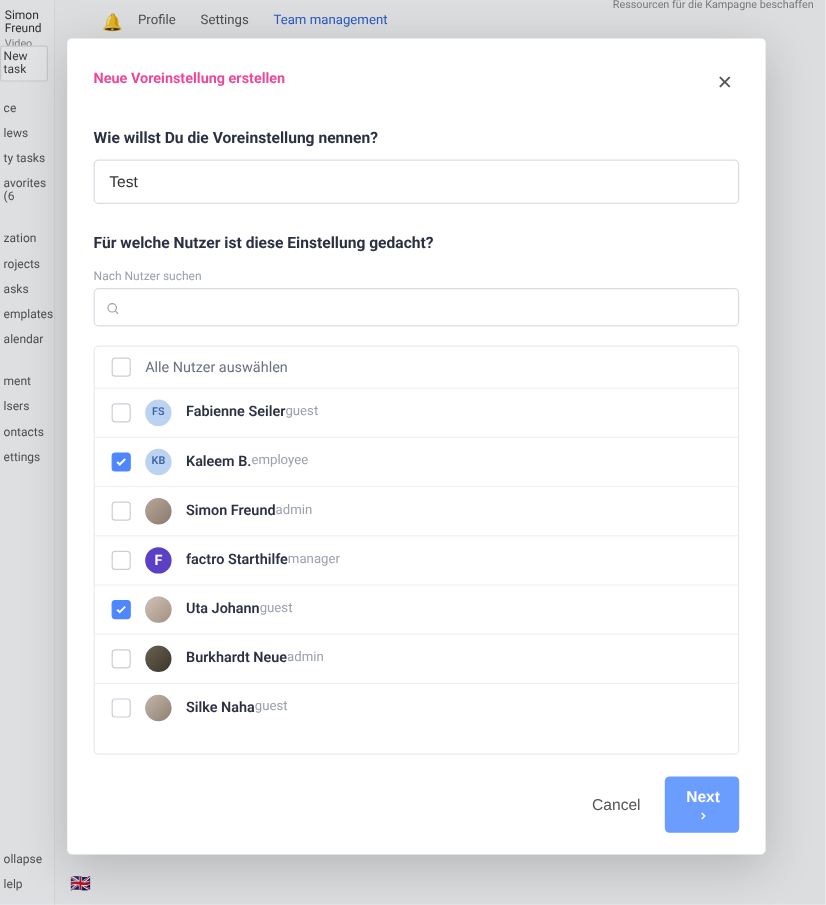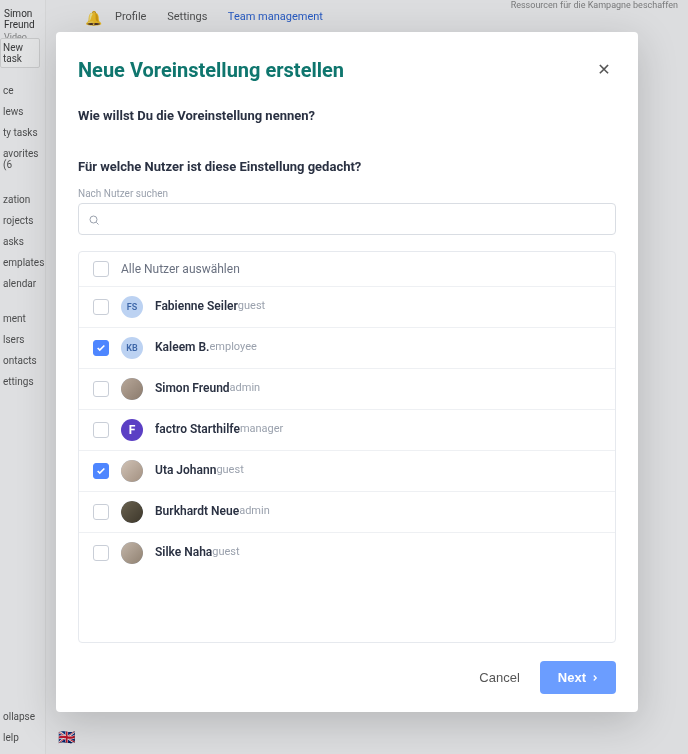--- a/index.html
+++ b/index.html
@@ -17,21 +17,21 @@
   .bg-top-right { position:absolute; right: 10px; top: 0; font-size: 9px; color: #888; }
 
   .bg-sidebar-list { position:absolute; left:0; top:80px; width:42px; font-size:10px; color:#555; }
   .bg-sidebar-list div { padding: 5px 3px; }
   .bg-sidebar-foot { position:absolute; left:0; bottom:6px; width:42px; font-size:10px; color:#555; }
   .bg-sidebar-foot div { padding:4px 3px; }
 
   
   .modal { position: absolute; left: 56px; top: 32px; width: 582px; height: 680px; background: #fff; border-radius: 4px; box-shadow: 0 10px 40px rgba(0,0,0,.18); padding: 26px 22px 18px 22px; display: flex; flex-direction: column; }
   .modal-header { display:flex; align-items:flex-start; justify-content:space-between; }
-  .modal-title { font-size: 20px; font-weight: 700; color: #0f766e; }
+  .modal-title { font-size: 12px; font-weight: 700; color: #ec4899; }
   .close-btn { background:none; border:none; font-size:16px; color:#555; cursor:pointer; width:24px; height:24px; line-height:24px; border-radius:4px; }
 
   .section-label { font-size: 13px; font-weight: 700; color: #2a3142; margin-top: 26px; margin-bottom: 10px; }
   .name-input { width:100%; border:1px solid #d9dde3; border-radius:4px; padding:10px 12px; font-size:13px; color:#333; outline:none; }
 
   .search-wrap { position:relative; margin-top:4px; }
   .search-hint { font-size:10px; color:#9aa1ad; margin-bottom:4px; display:block; }
   .search-input { width:100%; border:1px solid #d9dde3; border-radius:4px; padding:8px 10px 8px 30px; font-size:12px; color:#333; outline:none; }
   .search-icon { position:absolute; left:10px; bottom:9px; width:12px; height:12px; color:#9aa1ad; }
 
@@ -45,21 +45,21 @@
   .chk svg { display:none; width:10px; height:10px; color:#fff; }
   .avatar { width:22px; height:22px; border-radius:50%; display:flex; align-items:center; justify-content:center; font-size:9px; font-weight:600; color:#fff; flex:0 0 auto; overflow:hidden; }
   .avatar.photo { background:#a8b2c0; }
   .avatar-inner { width:100%; height:100%; border-radius:50%; display:flex; align-items:center; justify-content:center; }
   .uinfo { display:flex; flex-direction:row; line-height:1.3; }
   .uname { color:#2a3142; font-weight:600; font-size:12px; }
   .urole { color:#9aa1ad; font-size:11px; }
 
   .footer { display:flex; justify-content:flex-end; align-items:center; gap:16px; margin-top:18px; }
   .btn-cancel { background:none; border:none; color:#555; font-size:13px; cursor:pointer; padding:6px 4px;margin-left:16px; }
-  .btn-next { background:#6b9dff; border:none; color:#fff; font-size:13px; font-weight:600; padding:9px 16px 9px 18px; border-radius:4px; cursor:pointer; display:flex; align-items:center; gap:4px; }
+  .btn-next { background:#6b9dff; border:none; color:#fff; font-size:13px; font-weight:600; padding:9px 16px 9px 18px; border-radius:4px; cursor:pointer; display:flex; align-items:center; gap:4px;flex-direction:column; }
   .btn-next svg { width:10px; height:10px; }
 
   .photo-pattern { background: linear-gradient(135deg,#b8a89a 0%, #8a7a6c 100%); }
   .photo-pattern2 { background: linear-gradient(135deg,#6a6250 0%, #3c362a 100%); }
   .photo-pattern3 { background: linear-gradient(135deg,#d0c2b6 0%, #a29080 100%); }
   .photo-pattern4 { background: linear-gradient(135deg,#c3b6aa 0%, #8f8070 100%); }
   .flag { font-size:14px; line-height:1; }
 </style>
 </head>
 <body>
@@ -109,20 +109,21 @@
 
 <div class="modal">
   <div class="modal-header">
     <div class="modal-title">Neue Voreinstellung erstellen</div>
     <button class="close-btn">
       <span>✕</span>
     </button>
   </div>
 
   <div class="section-label">Wie willst Du die Voreinstellung nennen?</div>
+  <input class="name-input" type="text" value="Test" style="">
 
   <div class="section-label">Für welche Nutzer ist diese Einstellung gedacht?</div>
   <div class="search-wrap">
     <span class="search-hint">Nach Nutzer suchen</span>
     <svg class="search-icon" viewBox="0 0 24 24" fill="none" stroke="currentColor" stroke-width="2">
         <circle cx="11" cy="11" r="7"></circle>
         <line x1="21" y1="21" x2="16.65" y2="16.65"></line>
       </svg>
     <input class="search-input" type="text" placeholder="" style="">
   </div>

